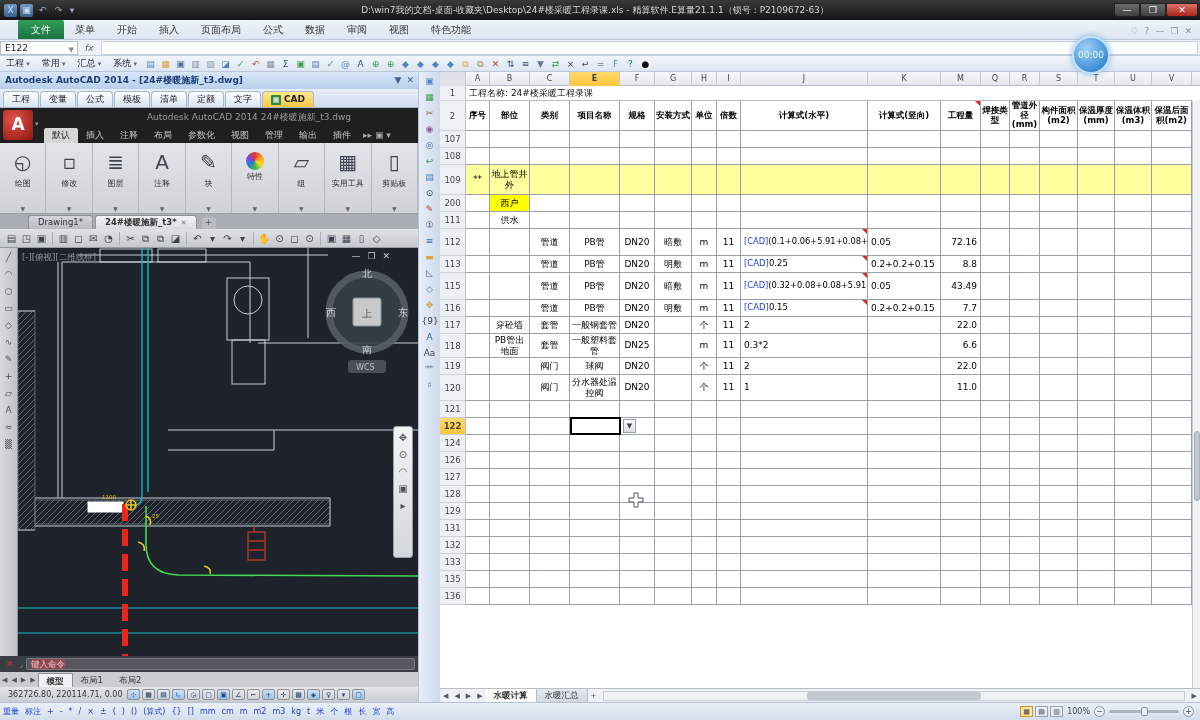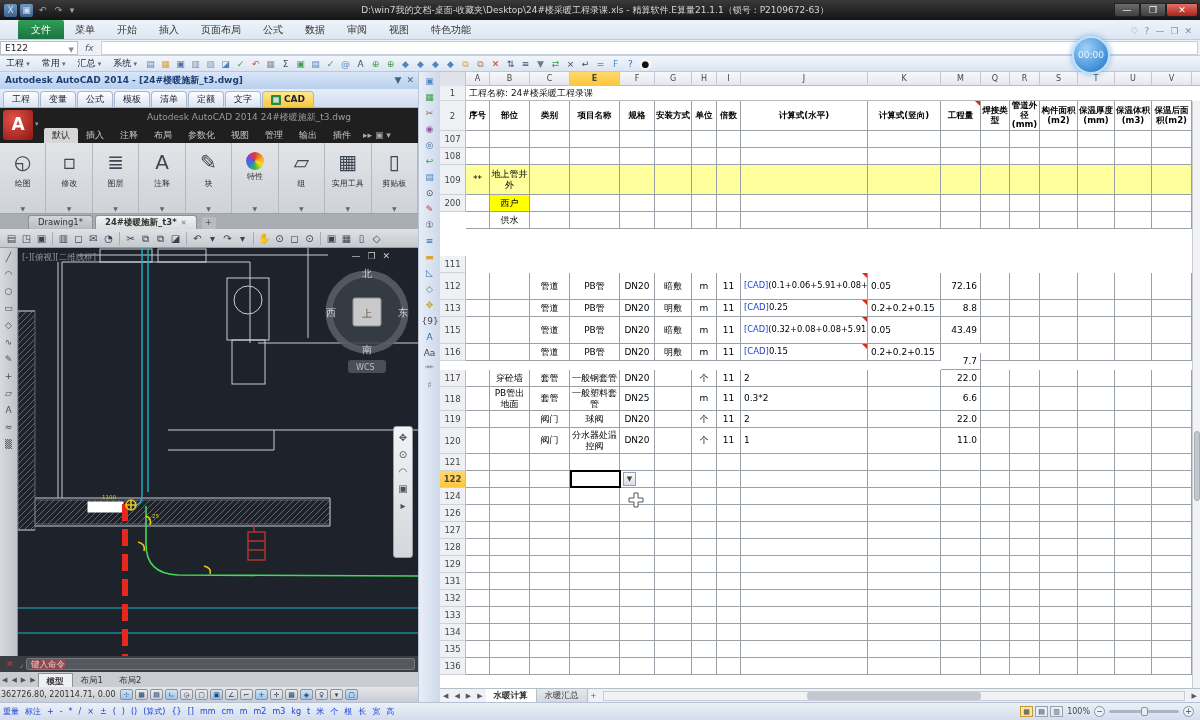--- a/index.html
+++ b/index.html
@@ -134,21 +134,21 @@
   .cmdfield span { background:#8c4a52; color:#f2c9cc; }
 
   .laytabs { height:15px; background:#c9ccd1; display:flex; align-items:center;
     font-size:8.5px; color:#333; }
   .laynav { color:#555; font-size:7px; padding:0 2px; }
   .laytab { padding:0 8px; height:14px; line-height:14px; }
   .laytab.active { background:#f0f1f3; font-weight:bold; border:1px solid #8d9298;
     border-bottom:none; }
 
   .statbar { height:15px; background:linear-gradient(#e3e5e9,#c9ccd1); display:flex;
-    align-items:center; font-size:8px; color:#333; padding-left:1px; }
+    align-items:center; font-size:8px; color:#333; padding-left:8px; }
   .coords { width:118px; }
   .stog { width:13px; height:11px; margin:0 1px; border:1px solid #8d9298; border-radius:2px;
     font-size:7px; text-align:center; line-height:10px; color:#23456e; }
 
   
   .right { position:relative; width:760px; height:630px; background:#fff; }
   .colletters { position:absolute; left:0; top:0; height:14px; width:760px; display:flex;
     background:linear-gradient(#f7f8fa,#e4e7ec); border-bottom:1px solid #b8bec7; }
   .cl { height:14px; font-size:8px; color:#444; text-align:center; line-height:14px;
     border-right:1px solid #c3c8cf; }
@@ -732,21 +732,21 @@
             <div class="c al" style="width: 73px; height: 17px;"></div>
             <div class="c ar" style="width: 40px; height: 17px;"></div>
             <div class="c" style="width: 29px; height: 17px;"></div>
             <div class="c" style="width: 30px; height: 17px;"></div>
             <div class="c" style="width: 38px; height: 17px;"></div>
             <div class="c" style="width: 37px; height: 17px;"></div>
             <div class="c" style="width: 37px; height: 17px;"></div>
             <div class="c" style="width: 40px; height: 17px;"></div>
           </div>
           <div class="grow">
-            <div class="gnum" style="height: 17px; margin-top: 44px;">111</div>
+            <div class="gnum" style="height: 17px;">111</div>
             <div class="c" style="width: 24px; height: 17px;"></div>
             <div class="c" style="width: 40px; height: 17px;">供水</div>
             <div class="c" style="width: 40px; height: 17px;"></div>
             <div class="c" style="width: 50px; height: 17px;"></div>
             <div class="c" style="width: 35px; height: 17px;"></div>
             <div class="c" style="width: 37px; height: 17px;"></div>
             <div class="c" style="width: 25px; height: 17px;"></div>
             <div class="c" style="width: 24px; height: 17px;"></div>
             <div class="c al" style="width: 127px; height: 17px;"></div>
             <div class="c al" style="width: 73px; height: 17px;"></div>
@@ -839,21 +839,21 @@
             <div class="c" style="width: 35px; height: 17px;">DN20</div>
             <div class="c" style="width: 37px; height: 17px;">明敷</div>
             <div class="c" style="width: 25px; height: 17px;">m</div>
             <div class="c" style="width: 24px; height: 17px;">11</div>
             <div class="c al" style="width: 127px; height: 17px; font-size: 8.5px;">
               <span class="cadblue">[CAD]</span>
               <span>0.15</span>
               <div class="tri"></div>
             </div>
             <div class="c al" style="width: 73px; height: 17px;">0.2+0.2+0.15</div>
-            <div class="c ar" style="width: 40px; height: 17px; margin-top: 9px;">7.7</div>
+            <div class="c ar" style="width: 40px; height: 17px;">7.7</div>
             <div class="c" style="width: 29px; height: 17px;"></div>
             <div class="c" style="width: 30px; height: 17px;"></div>
             <div class="c" style="width: 38px; height: 17px;"></div>
             <div class="c" style="width: 37px; height: 17px;"></div>
             <div class="c" style="width: 37px; height: 17px;"></div>
             <div class="c" style="width: 40px; height: 17px;"></div>
           </div>
           <div class="grow">
             <div class="gnum" style="height: 17px;">117</div>
             <div class="c" style="width: 24px; height: 17px;"></div>
@@ -1111,40 +1111,20 @@
             <div class="c ar" style="width: 40px; height: 17px;"></div>
             <div class="c" style="width: 29px; height: 17px;"></div>
             <div class="c" style="width: 30px; height: 17px;"></div>
             <div class="c" style="width: 38px; height: 17px;"></div>
             <div class="c" style="width: 37px; height: 17px;"></div>
             <div class="c" style="width: 37px; height: 17px;"></div>
             <div class="c" style="width: 40px; height: 17px;"></div>
           </div>
           <div class="grow">
             <div class="gnum" style="height: 17px;">133</div>
-            <div class="c" style="width: 24px; height: 17px;"></div>
-            <div class="c" style="width: 40px; height: 17px;"></div>
-            <div class="c" style="width: 40px; height: 17px;"></div>
-            <div class="c" style="width: 50px; height: 17px;"></div>
-            <div class="c" style="width: 35px; height: 17px;"></div>
-            <div class="c" style="width: 37px; height: 17px;"></div>
-            <div class="c" style="width: 25px; height: 17px;"></div>
-            <div class="c" style="width: 24px; height: 17px;"></div>
-            <div class="c al" style="width: 127px; height: 17px;"></div>
-            <div class="c al" style="width: 73px; height: 17px;"></div>
-            <div class="c ar" style="width: 40px; height: 17px;"></div>
-            <div class="c" style="width: 29px; height: 17px;"></div>
-            <div class="c" style="width: 30px; height: 17px;"></div>
-            <div class="c" style="width: 38px; height: 17px;"></div>
-            <div class="c" style="width: 37px; height: 17px;"></div>
-            <div class="c" style="width: 37px; height: 17px;"></div>
-            <div class="c" style="width: 40px; height: 17px;"></div>
-          </div>
-          <div class="grow">
-            <div class="gnum" style="height: 17px;">134</div>
             <div class="c" style="width: 24px; height: 17px;"></div>
             <div class="c" style="width: 40px; height: 17px;"></div>
             <div class="c" style="width: 40px; height: 17px;"></div>
             <div class="c" style="width: 50px; height: 17px;"></div>
             <div class="c" style="width: 35px; height: 17px;"></div>
             <div class="c" style="width: 37px; height: 17px;"></div>
             <div class="c" style="width: 25px; height: 17px;"></div>
             <div class="c" style="width: 24px; height: 17px;"></div>
             <div class="c al" style="width: 127px; height: 17px;"></div>
             <div class="c al" style="width: 73px; height: 17px;"></div>

